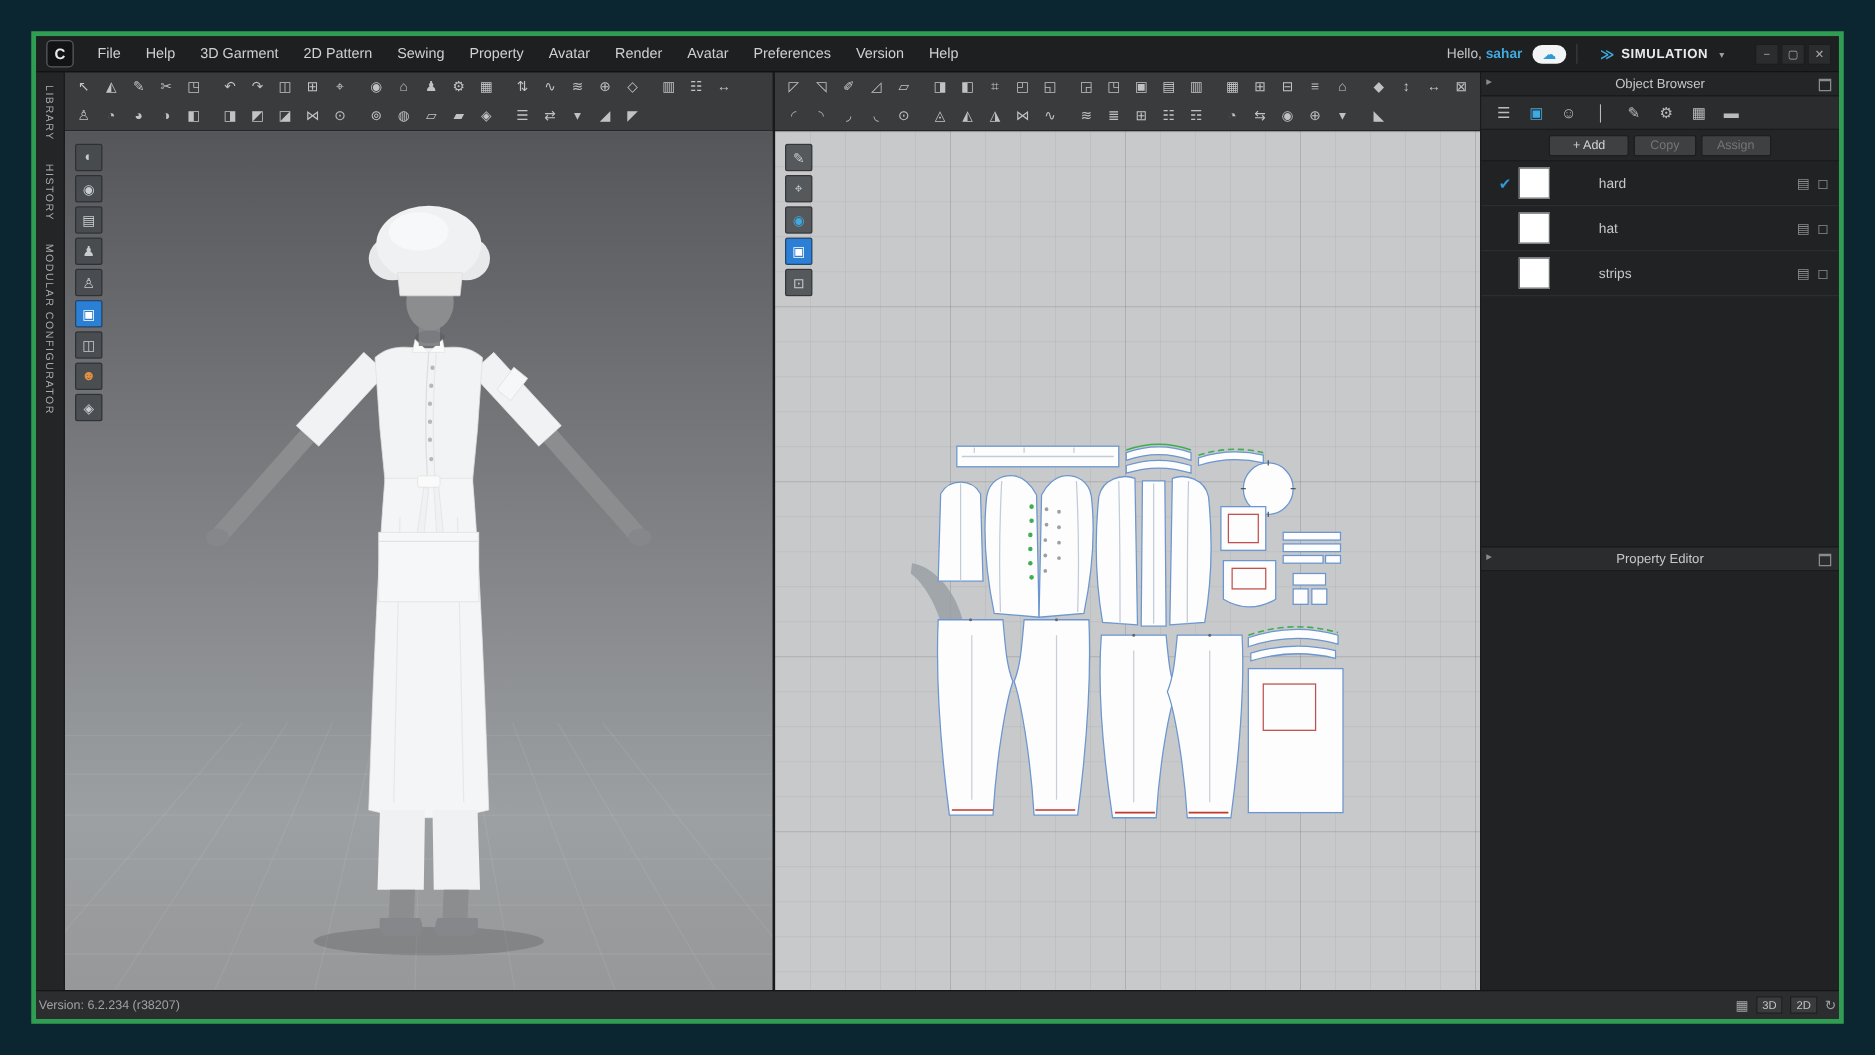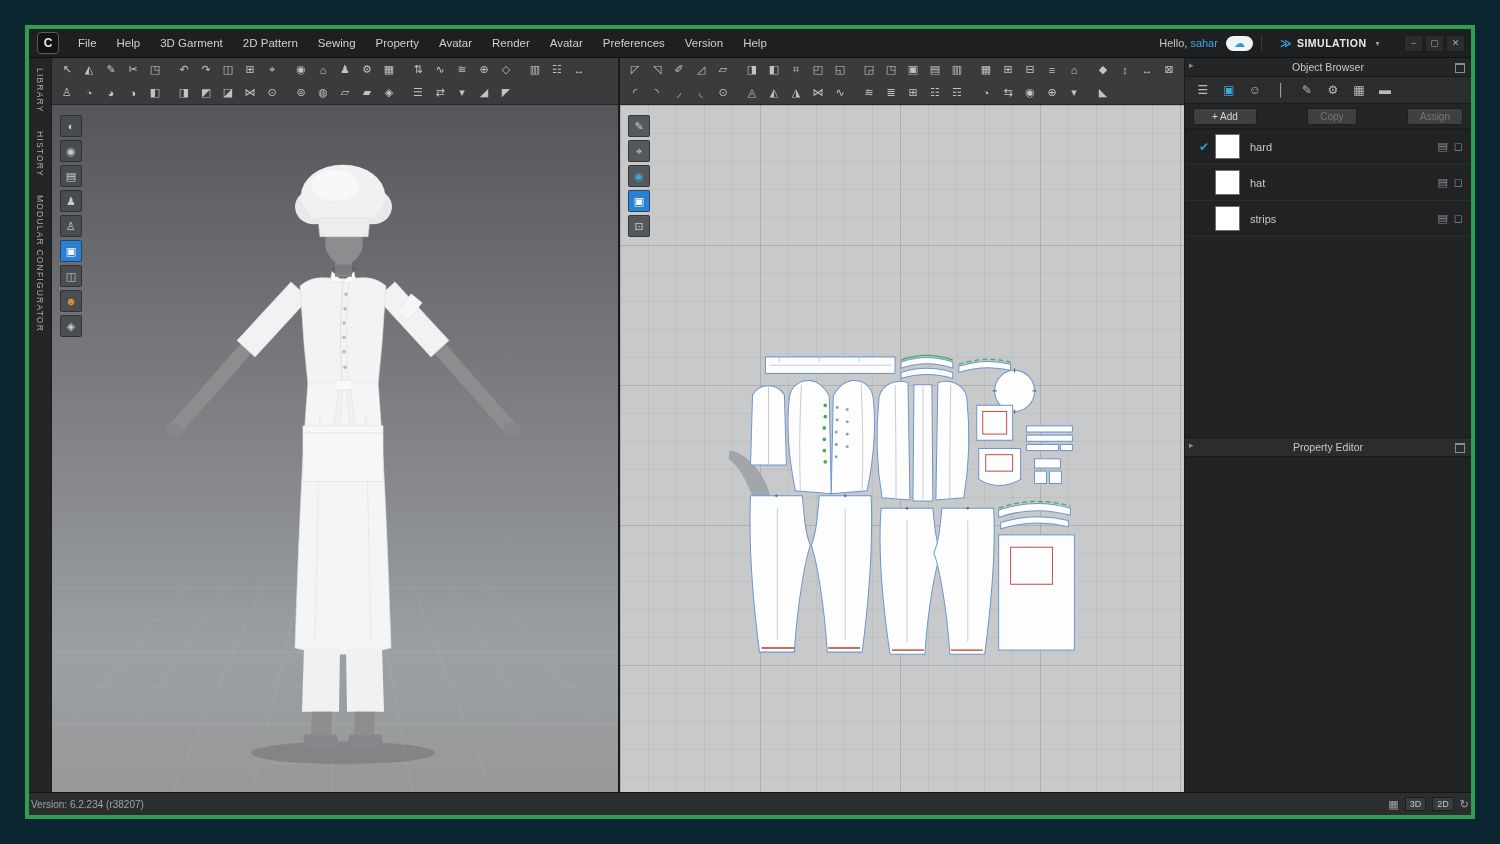--- a/index.html
+++ b/index.html
@@ -11,21 +11,21 @@
   
   .menubar{flex:0 0 28px;background:#1d1f21;display:flex;align-items:center;
     padding:0 6px;border-bottom:1px solid #0e0f10;}
   .logo{width:20px;height:20px;border:1px solid #5a5d60;border-radius:4px;color:#e8eaec;
     font-size:12px;font-weight:bold;display:flex;align-items:center;justify-content:center;
     background:#121314;margin:0 10px 0 2px;}
   .menus{display:flex;gap:2px;}
   .menu-item{color:#ced1d3;font-size:11.5px;padding:4px 9px;white-space:nowrap;cursor:default;}
   .mb-right{margin-left:auto;display:flex;align-items:center;gap:8px;}
   .greet{font-size:11px;color:#c3c6c8;white-space:nowrap;}
-  .user{color:#3fa9e0;font-weight:normal;}
+  .user{color:#3fa9e0;font-weight:bold;}
   .cloud-pill{background:#f2f4f5;color:#2f9bd6;border-radius:9px;font-size:11px;padding:1px 8px;}
   .vsep{width:1px;height:16px;background:#3a3c3e;}
   .sim{display:flex;align-items:center;gap:5px;color:#e8eaec;font-size:10.5px;font-weight:bold;
     letter-spacing:.5px;padding:0 10px;white-space:nowrap;}
   .sim .chev{color:#3fa9e0;font-style:normal;font-size:11px;}
   .sim .caret{color:#9b9ea1;font-style:normal;font-size:8px;margin-left:4px;}
   .winbtns{display:flex;gap:2px;margin-left:6px;}
   .wb{width:17px;height:15px;display:flex;align-items:center;justify-content:center;
     color:#a7aaac;font-size:9px;background:#2a2c2e;border:1px solid #1b1c1e;}
 
@@ -71,30 +71,30 @@
   .strip2d .sicon:nth-child(3){color:#3fa9e0;}
   .strip2d .sicon:nth-child(4){background:#2b7fd4;color:#fff;}
 
   
   .rightpanel{flex:1;background:#202224;display:flex;flex-direction:column;min-width:0;}
   .ob-tabs{height:26px;flex:0 0 26px;display:flex;align-items:center;gap:6px;padding:0 8px;
     background:#2a2c2e;border-bottom:1px solid #1a1b1d;}
   .obtab{width:20px;height:20px;display:flex;align-items:center;justify-content:center;
     color:#b9bcbf;font-size:12px;}
   .obtab:nth-child(2){color:#3fa9e0;}
-  .ob-actions{height:24px;flex:0 0 24px;display:flex;align-items:center;justify-content:space-between;
+  .ob-actions{height:24px;flex:0 0 24px;display:flex;align-items:center;justify-content:center;
     gap:4px;padding:0 8px;background:#232527;border-bottom:1px solid #1a1b1d;}
   .btn{height:17px;font-size:10px;border:1px solid #1d1e20;background:#3e4042;color:#d3d6d8;
     border-radius:2px;padding:0 12px;font-family:inherit;}
   .btn.add{padding:0 18px;}
   .btn.dim{color:#737678;}
   .ob-row{height:35px;display:flex;align-items:center;padding:0 8px;border-bottom:1px solid #2b2d2f;}
   .chk{width:22px;color:#2f9bd6;font-size:12px;text-align:center;}
   .swatch{width:23px;height:23px;background:#fff;border:1px solid #6a6d70;margin-right:10px;}
-  .ob-name{font-size:11px;color:#c6c9cb;flex:1;}
+  .ob-name{font-size:11px;color:#c6c9cb;flex:1;margin-left:29px;}
   .ob-ic{color:#8a8d90;font-size:11px;margin-left:6px;}
   .ob-spacer{flex:0 0 200px;}
   .pe-head{background:#2a2c2e;border-top:1px solid #151617;}
   .pe-body{flex:1;background:#202224;}
 
   
   .statusbar{flex:0 0 22px;background:#2b2d2f;border-top:1px solid #141516;display:flex;
     align-items:center;padding:0 2px;}
   .version{font-size:10px;color:#9fa2a5;}
   .sb-right{margin-left:auto;display:flex;align-items:center;gap:6px;}

